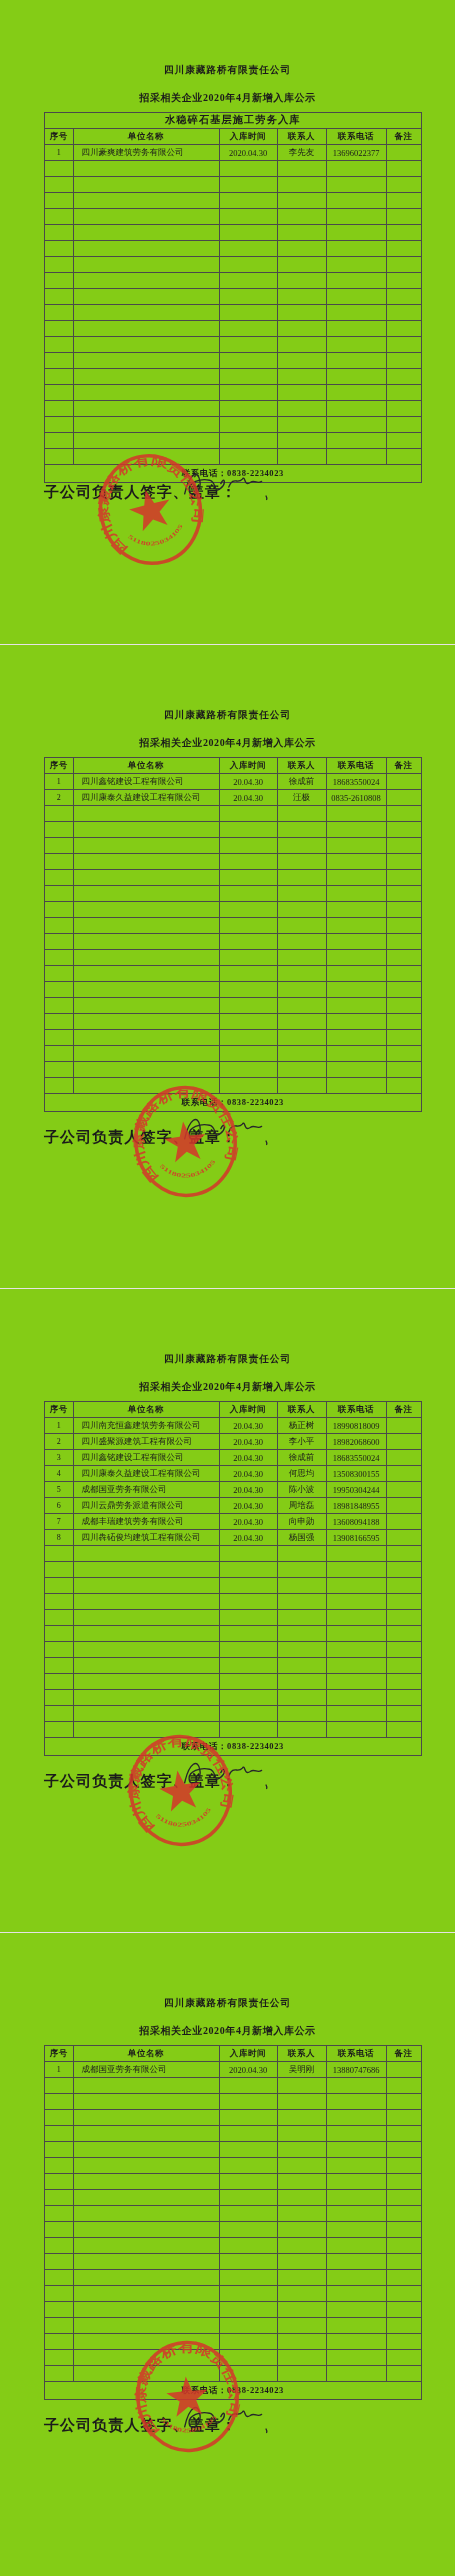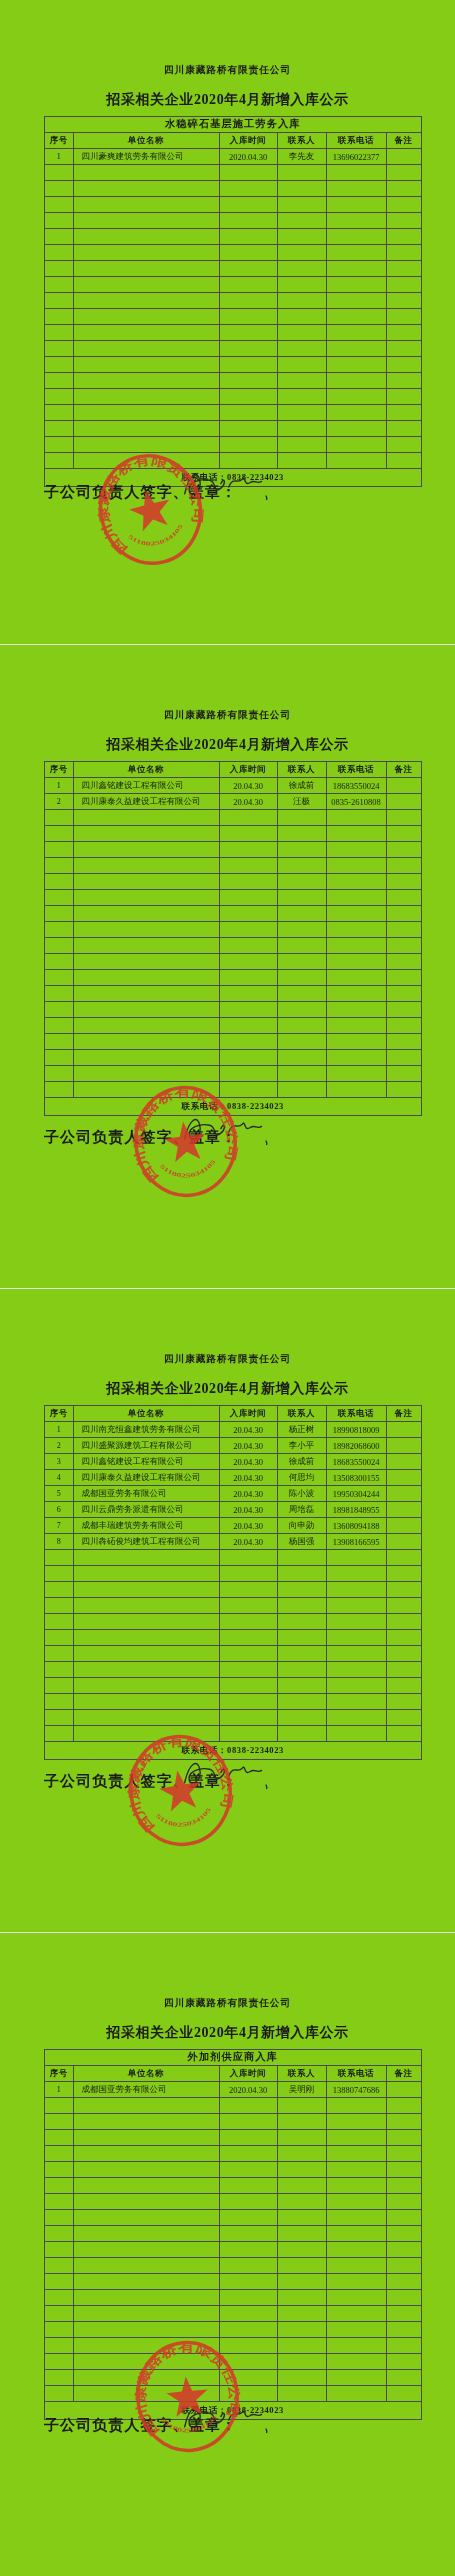--- a/index.html
+++ b/index.html
@@ -22,21 +22,21 @@
     margin:0;
     padding-top:64px;
     text-align:center;
     font-size:9.7px;
     font-weight:bold;
     letter-spacing:0.9px;
   }
   .announcement{
     margin:14.2px 0 0 0;
     text-align:center;
-    font-size:14px;
+    font-size:10px;
     font-weight:bold;
     letter-spacing:0.6px;
   }
   table.roster{
     margin:6.8px 0 0 44px;
     width:377px;
     border-collapse:collapse;
     table-layout:fixed;
   }
   table.roster th, table.roster td{
@@ -733,23 +733,20 @@
   <table class="roster">
     <colgroup>
         <col style="width:28.5px">
         <col style="width:146px">
         <col style="width:58px">
         <col style="width:49px">
         <col style="width:60px">
         <col style="width:35px">
       </colgroup>
     <thead>
-      <tr class="table-title-row">
-        <th colspan="6">外加剂供应商入库</th>
-      </tr>
       <tr class="header-row">
         <th>序号</th>
         <th>单位名称</th>
         <th>入库时间</th>
         <th>联系人</th>
         <th>联系电话</th>
         <th>备注</th>
       </tr>
     </thead>
     <tbody class="grid">

